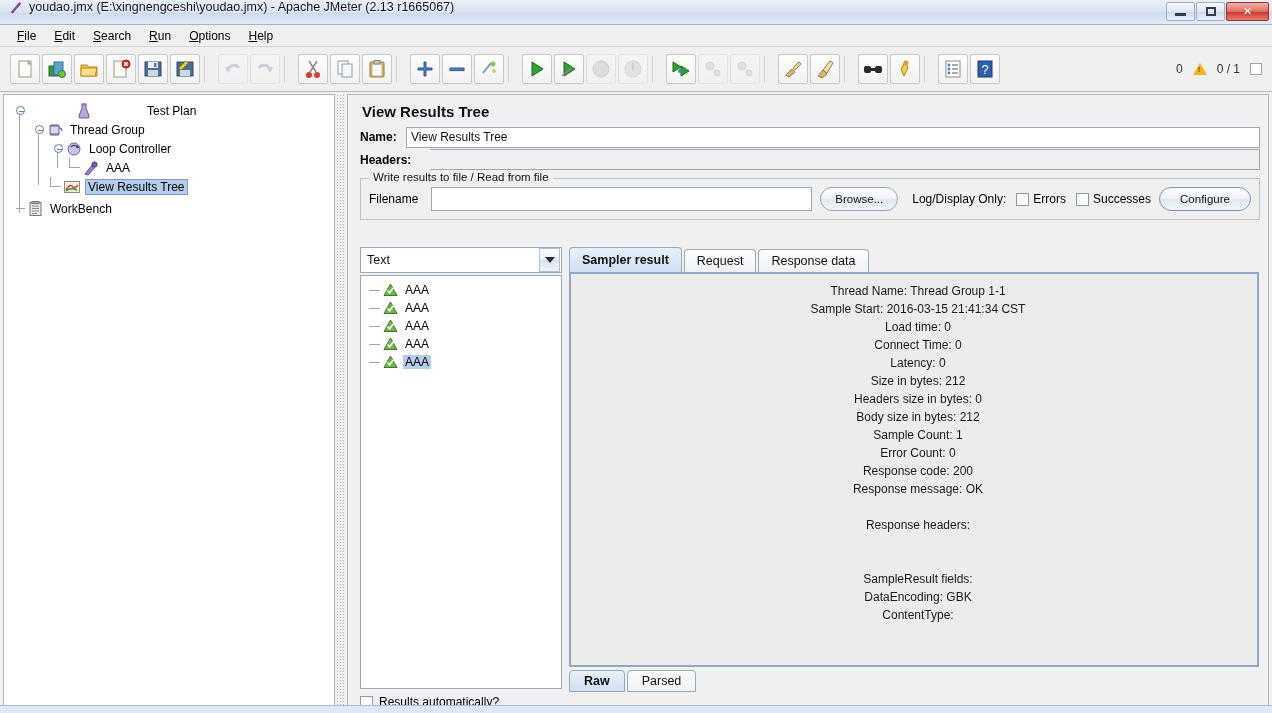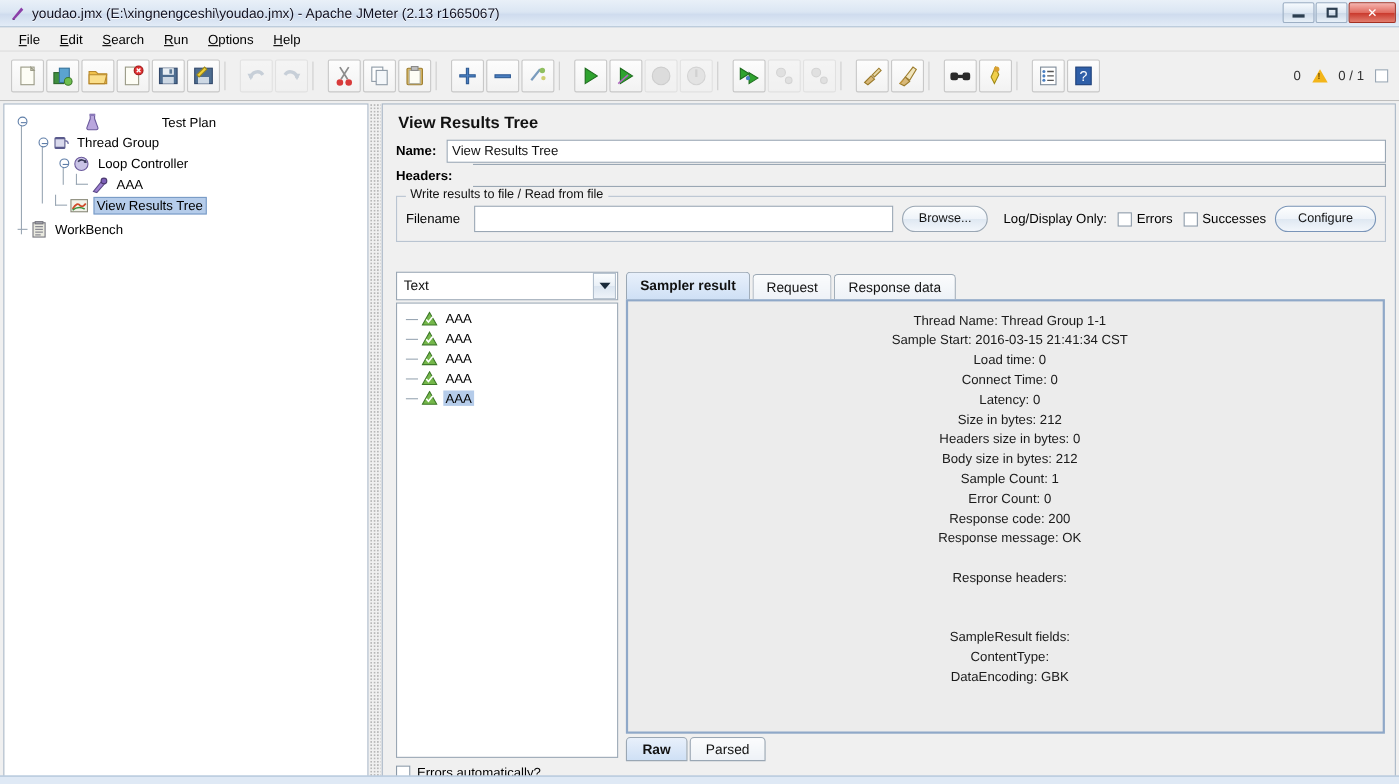--- a/index.html
+++ b/index.html
@@ -9,21 +9,21 @@
     overflow: hidden;
     font-family: "Liberation Sans", sans-serif;
     font-size: 12px;
     background: #f0f0f0;
   }
   
   #titlebar {
     position: absolute; left: 0; top: 0; width: 1272px; height: 25px;
     background: linear-gradient(to bottom, #e9f0f8 0%, #dbe6f3 45%, #cfdcee 55%, #e3ecf7 100%);
     border-bottom: 1px solid #9fb6cd;
-    display: flex; align-items: center;
+    display: flex; align-items: flex-start;
   }
   #titlebar .tb-icon { width: 18px; margin-left: 7px; display:flex; align-items:center; justify-content:center;}
   #titlebar .tb-text {
     font-size: 12.5px; color: #101020; margin-left: 4px;
     text-shadow: 0 1px 0 #ffffff; white-space: nowrap;
   }
   .win-btns { position:absolute; right: 3px; top: 2px; display: flex; gap: 1px; }
   .win-btn {
     width: 29px; height: 19px; border: 1px solid #9dafc4; border-radius: 2px;
     background: linear-gradient(to bottom, #f6fafe, #dde7f2 50%, #ccd9e8 52%, #e8f0f8);
@@ -590,21 +590,21 @@
             <svg width="15" height="14" viewBox="0 0 15 14">
                 <path d="M7.5 1 L14 12.5 H1 Z" fill="#74b74a" stroke="#3f7a2a"></path>
                 <path d="M4.5 7.5 L6.5 9.8 L10.5 4.8" stroke="#ffffff" stroke-width="1.5" fill="none"></path>
               </svg>
           </span>
           <span class="txt sel">AAA</span>
         </div>
       </div>
       <div class="scroll-row">
         <span class="cb2"></span>
-        <span class="lab">Errors automatically?</span>
+        <span class="lab">Results automatically?</span>
       </div>
     </div>
 
     <div id="res-right">
       <div class="tabrow">
         <div class="tab active">Sampler result</div>
         <div class="tab">Request</div>
         <div class="tab">Response data</div>
       </div>
       <div class="textpanel">
@@ -618,22 +618,22 @@
         <div class="ln">Body size in bytes: 212</div>
         <div class="ln">Sample Count: 1</div>
         <div class="ln">Error Count: 0</div>
         <div class="ln">Response code: 200</div>
         <div class="ln">Response message: OK</div>
         <div class="ln">&nbsp;</div>
         <div class="ln">Response headers:</div>
         <div class="ln">&nbsp;</div>
         <div class="ln">&nbsp;</div>
         <div class="ln">SampleResult fields:</div>
+        <div class="ln">DataEncoding: GBK</div>
         <div class="ln">ContentType:</div>
-        <div class="ln">DataEncoding: GBK</div>
       </div>
       <div class="bottom-tabs">
         <div class="btab active">Raw</div>
         <div class="btab">Parsed</div>
       </div>
     </div>
 
   </div>
 </div>
 

